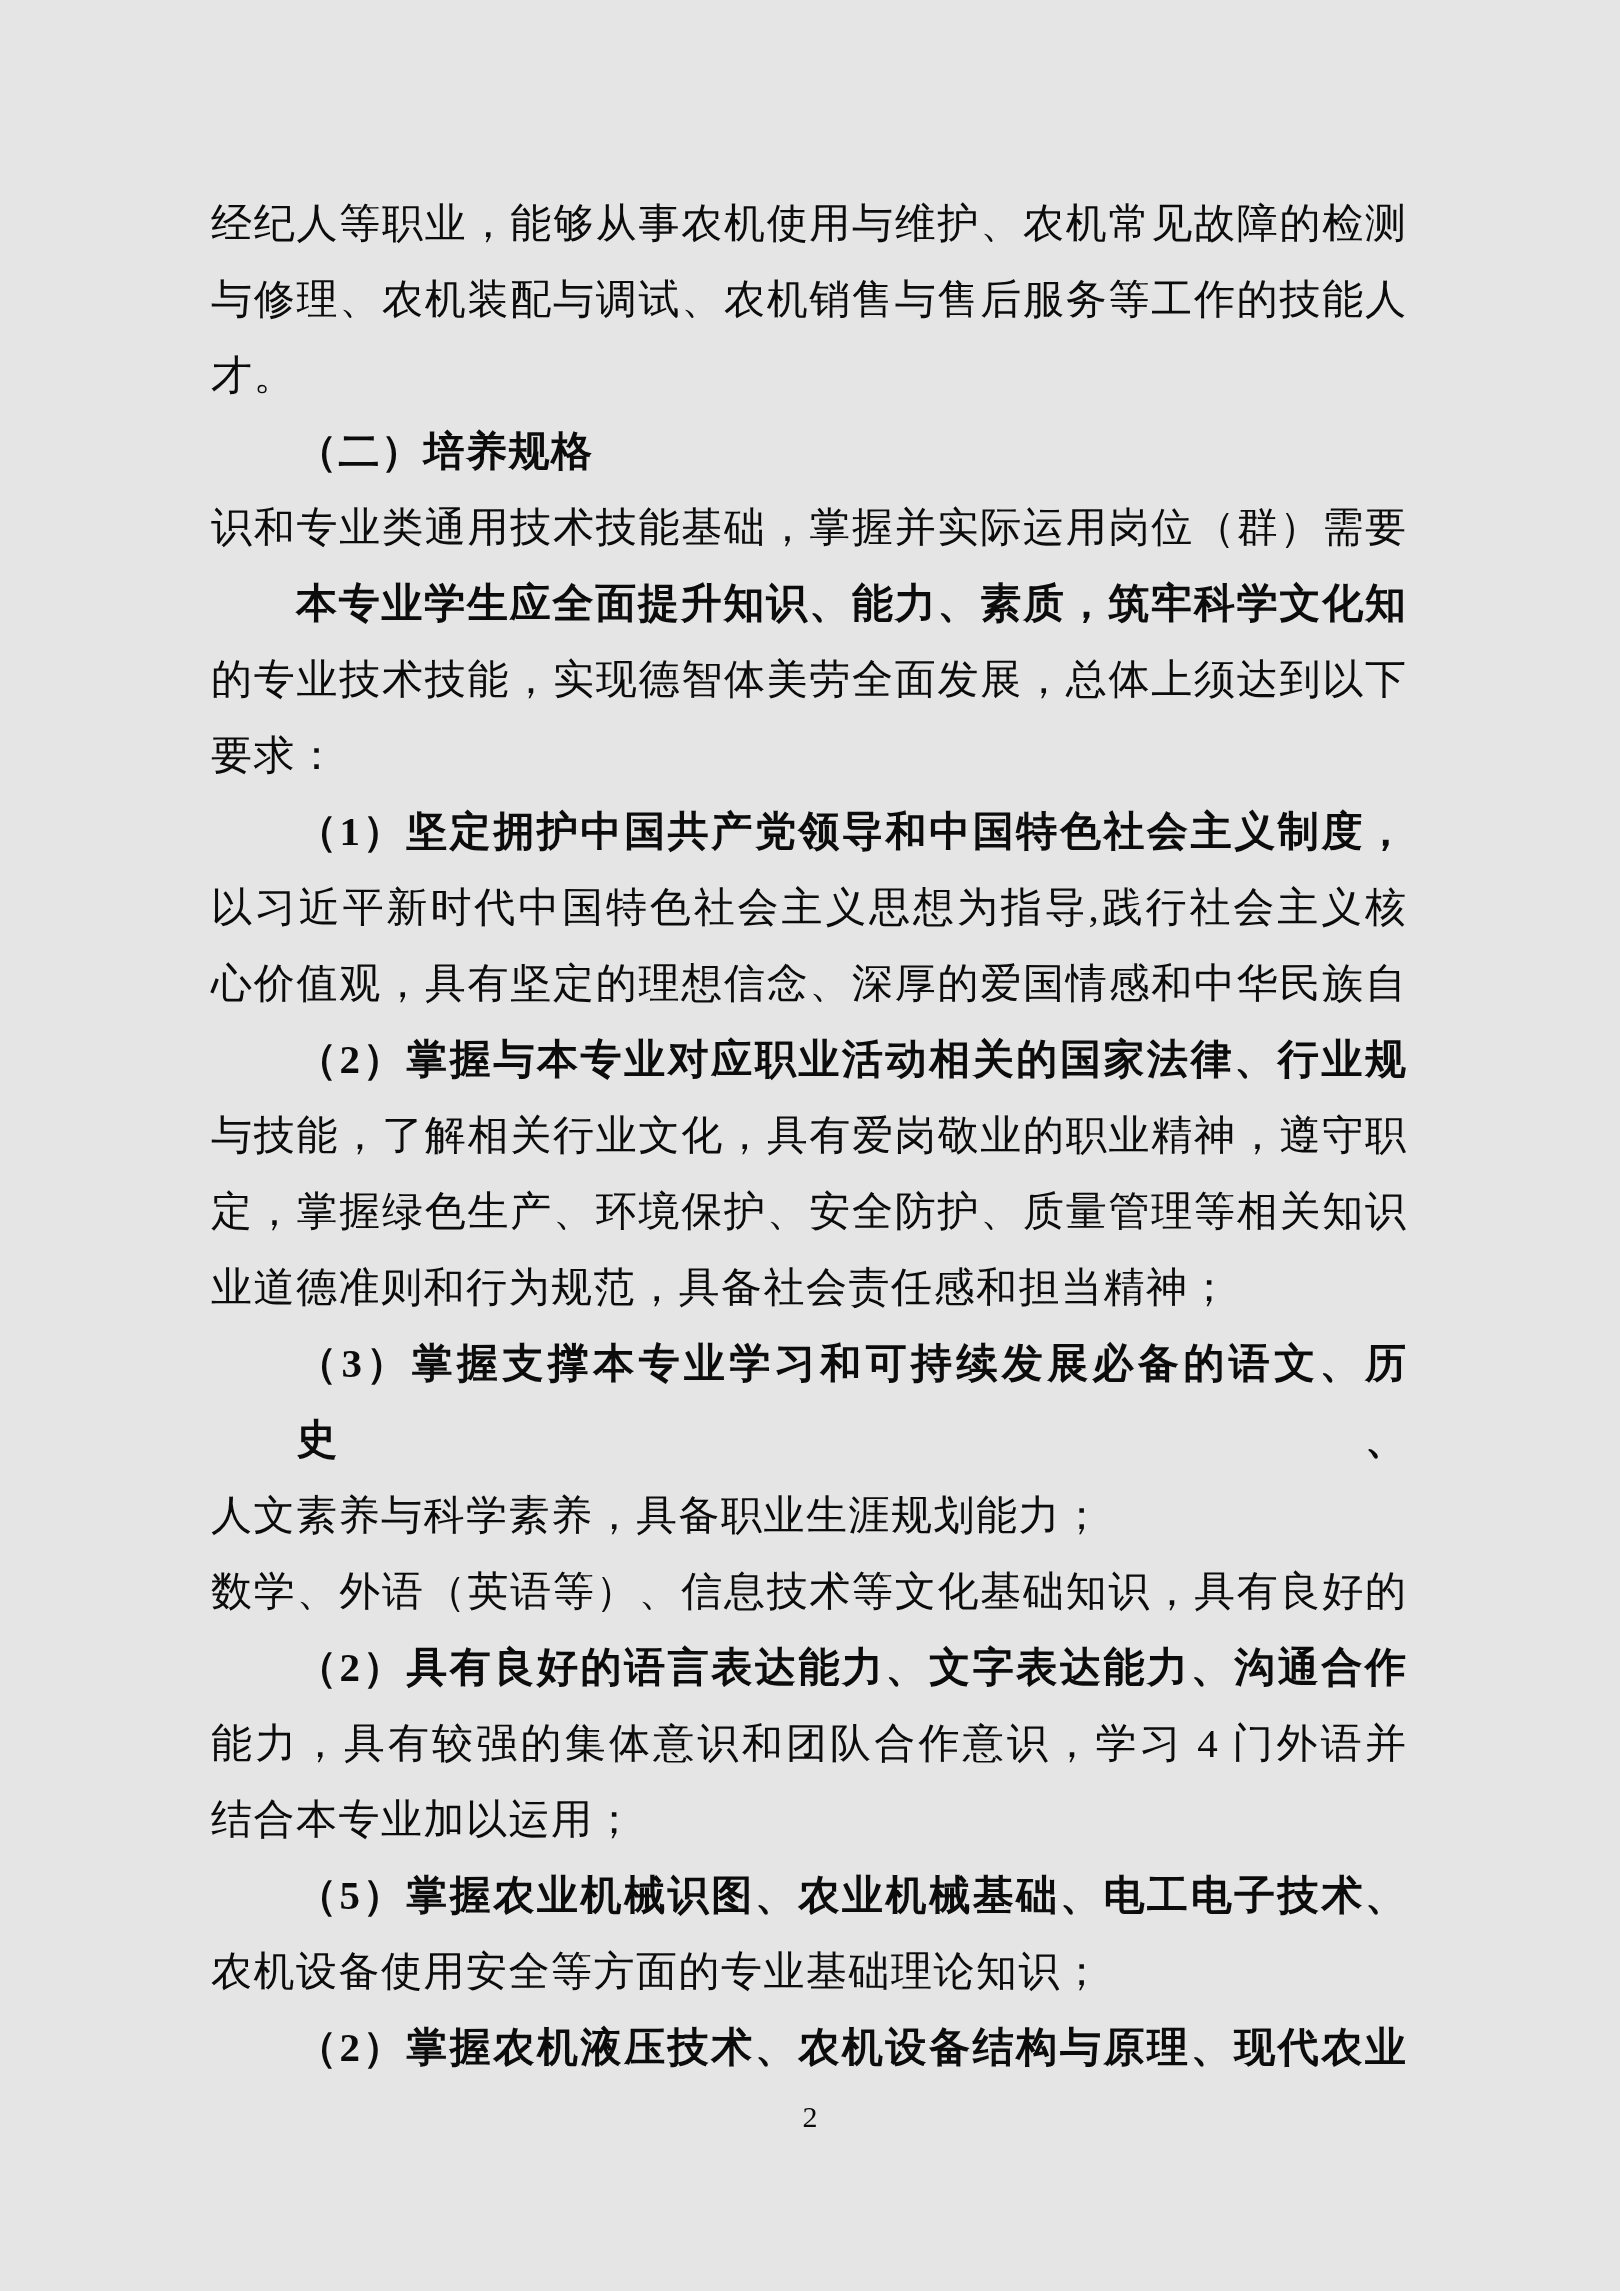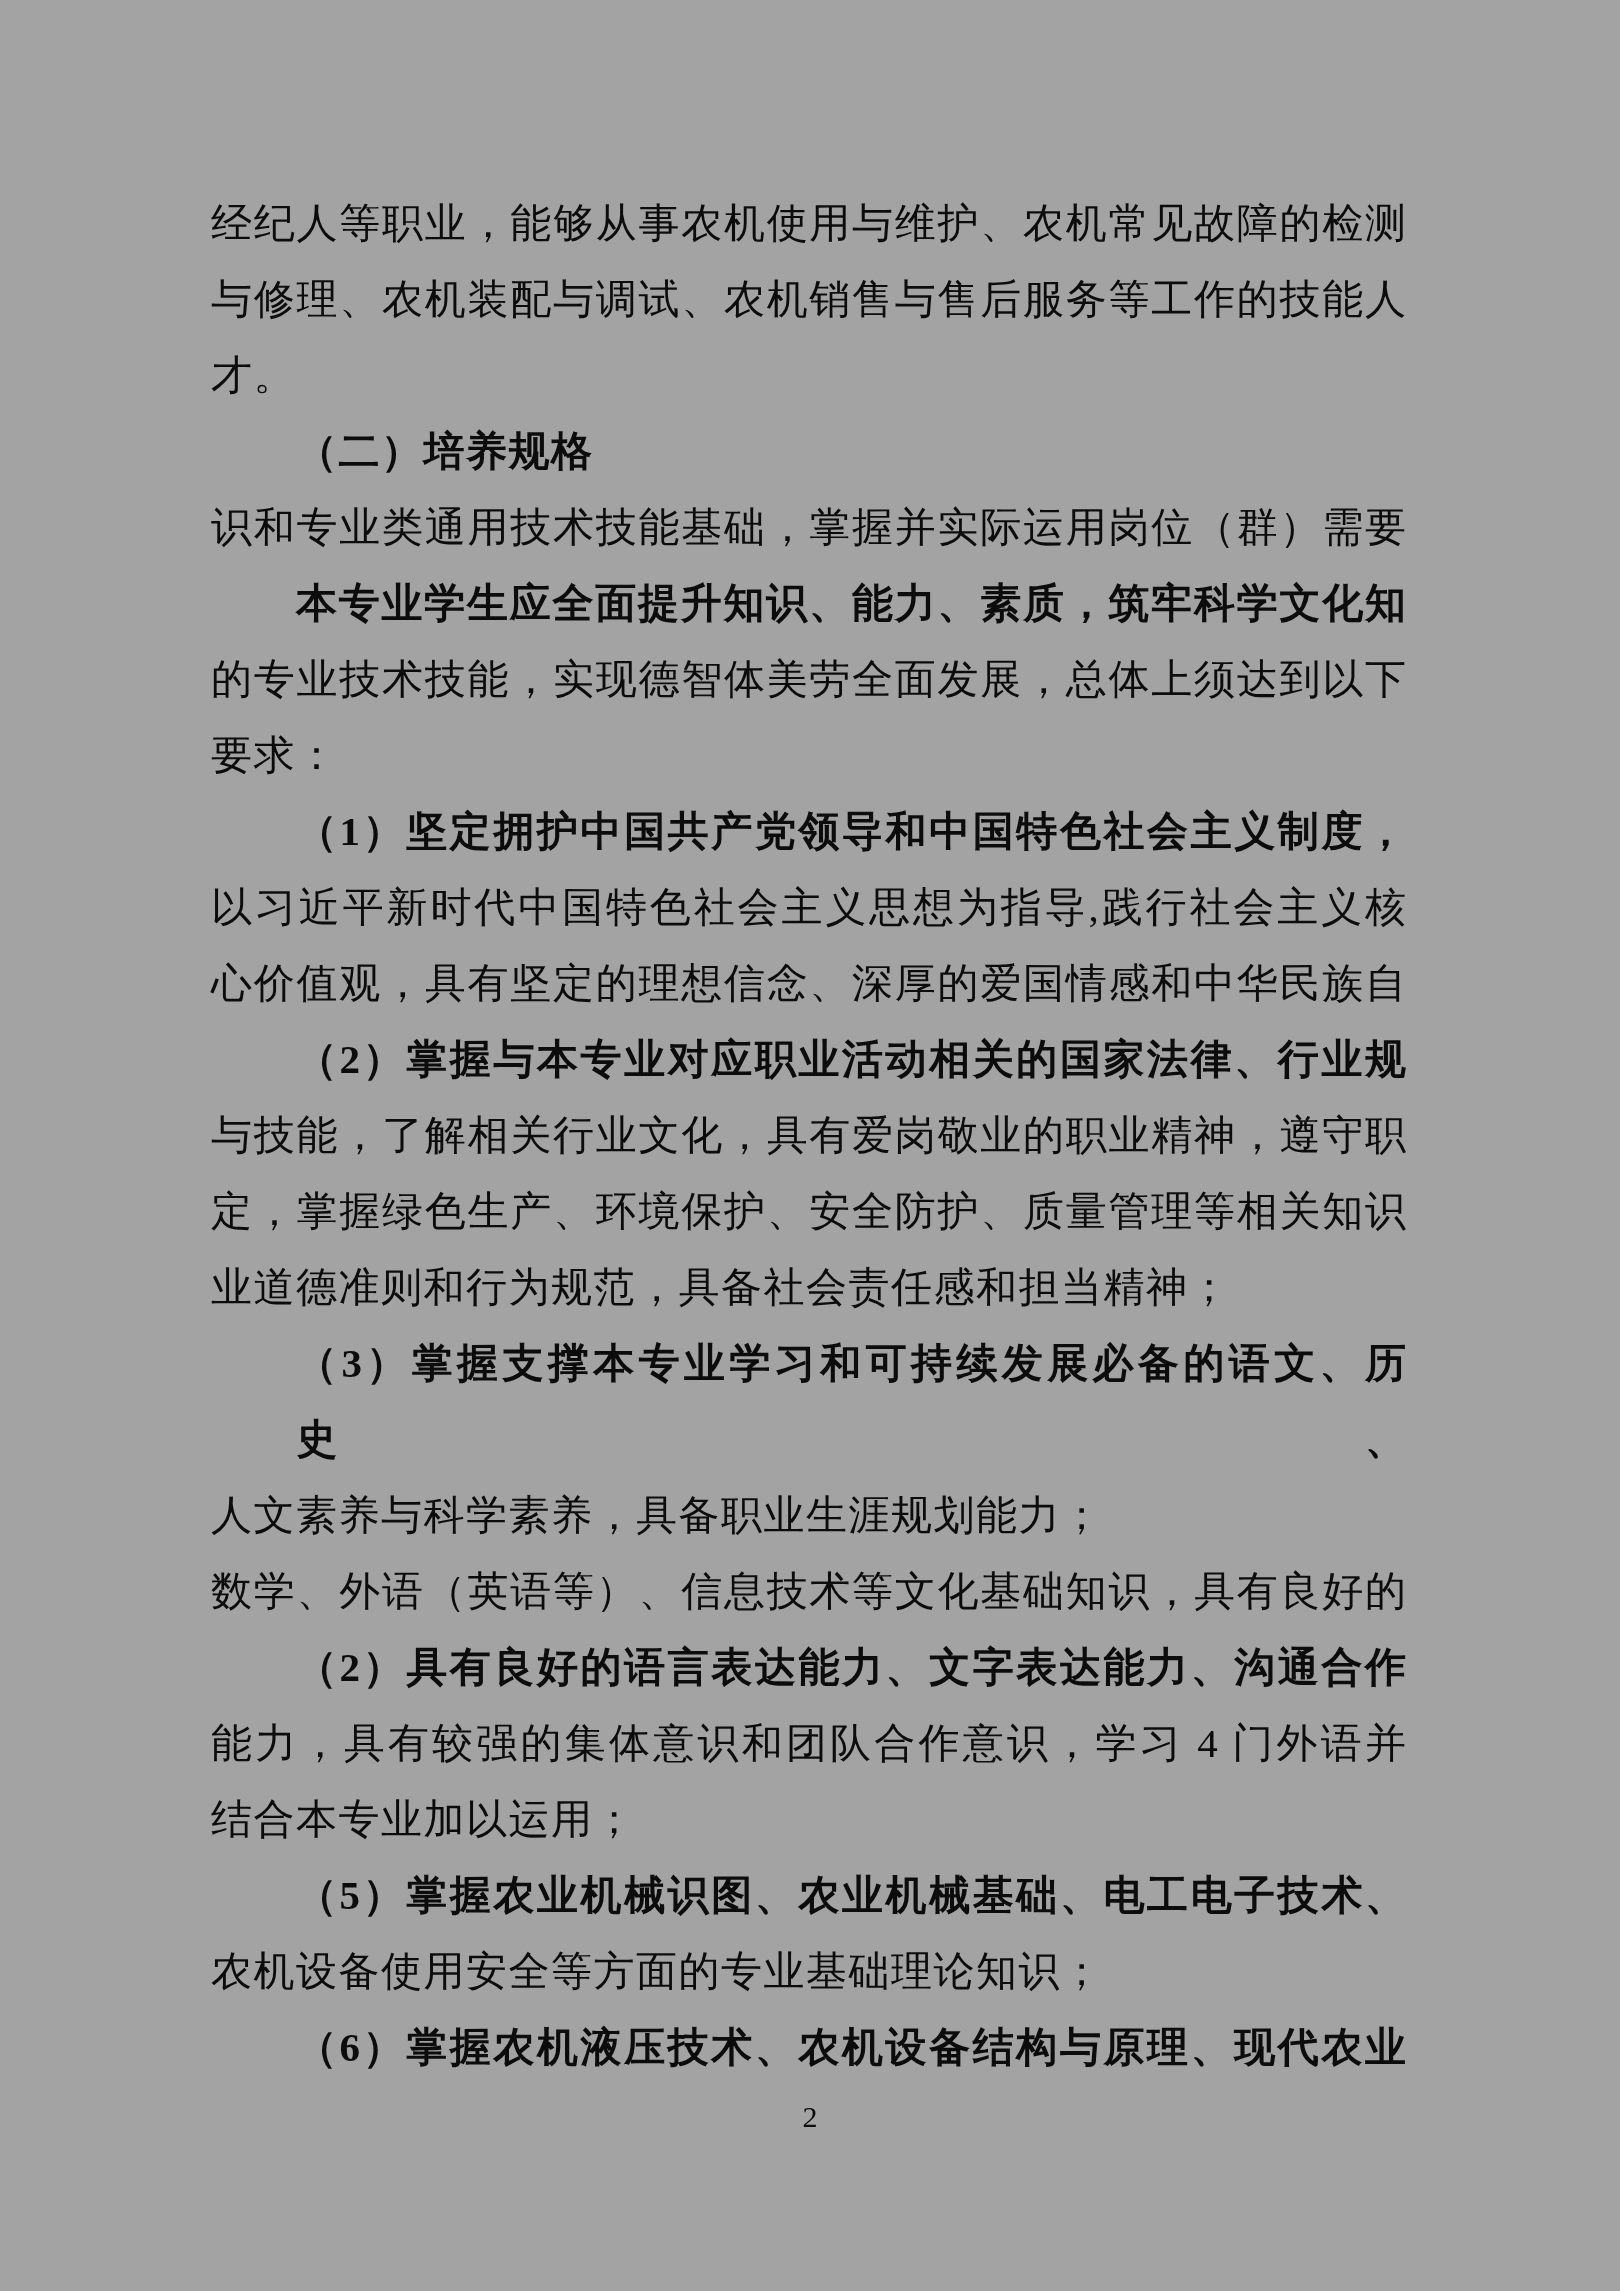--- a/index.html
+++ b/index.html
@@ -9,21 +9,21 @@
   body {
     width: 1620px;
     height: 2292px;
     background: #ffffff;
     position: relative;
     font-family: "Liberation Serif", "DejaVu Serif", serif;
   }
   .page {
     position: absolute;
     inset: 0;
-    background: #a3a3a3;
+    background: #e5e5e5;
     overflow: hidden;
   }
   .text-block {
     position: absolute;
     left: 211px;
     top: 185px;
     width: 1196px;
   }
   .line {
     font-size: 41px;
@@ -74,17 +74,17 @@
       <div class="line justify">定，掌握绿色生产、环境保护、安全防护、质量管理等相关知识</div>
       <div class="line">业道德准则和行为规范，具备社会责任感和担当精神；</div>
       <div class="line justify indent">（3）掌握支撑本专业学习和可持续发展必备的语文、历史、</div>
       <div class="line">人文素养与科学素养，具备职业生涯规划能力；</div>
       <div class="line justify">数学、外语（英语等）、信息技术等文化基础知识，具有良好的</div>
       <div class="line justify indent">（2）具有良好的语言表达能力、文字表达能力、沟通合作</div>
       <div class="line justify">能力，具有较强的集体意识和团队合作意识，学习 4 门外语并</div>
       <div class="line">结合本专业加以运用；</div>
       <div class="line justify indent">（5）掌握农业机械识图、农业机械基础、电工电子技术、</div>
       <div class="line">农机设备使用安全等方面的专业基础理论知识；</div>
-      <div class="line justify indent">（6）掌握农机液压技术、农机设备结构与原理、现代农业</div>
+      <div class="line justify indent">（2）掌握农机液压技术、农机设备结构与原理、现代农业</div>
     </div>
   <div class="page-number">2</div>
 </div>
 
 
 </body></html>

